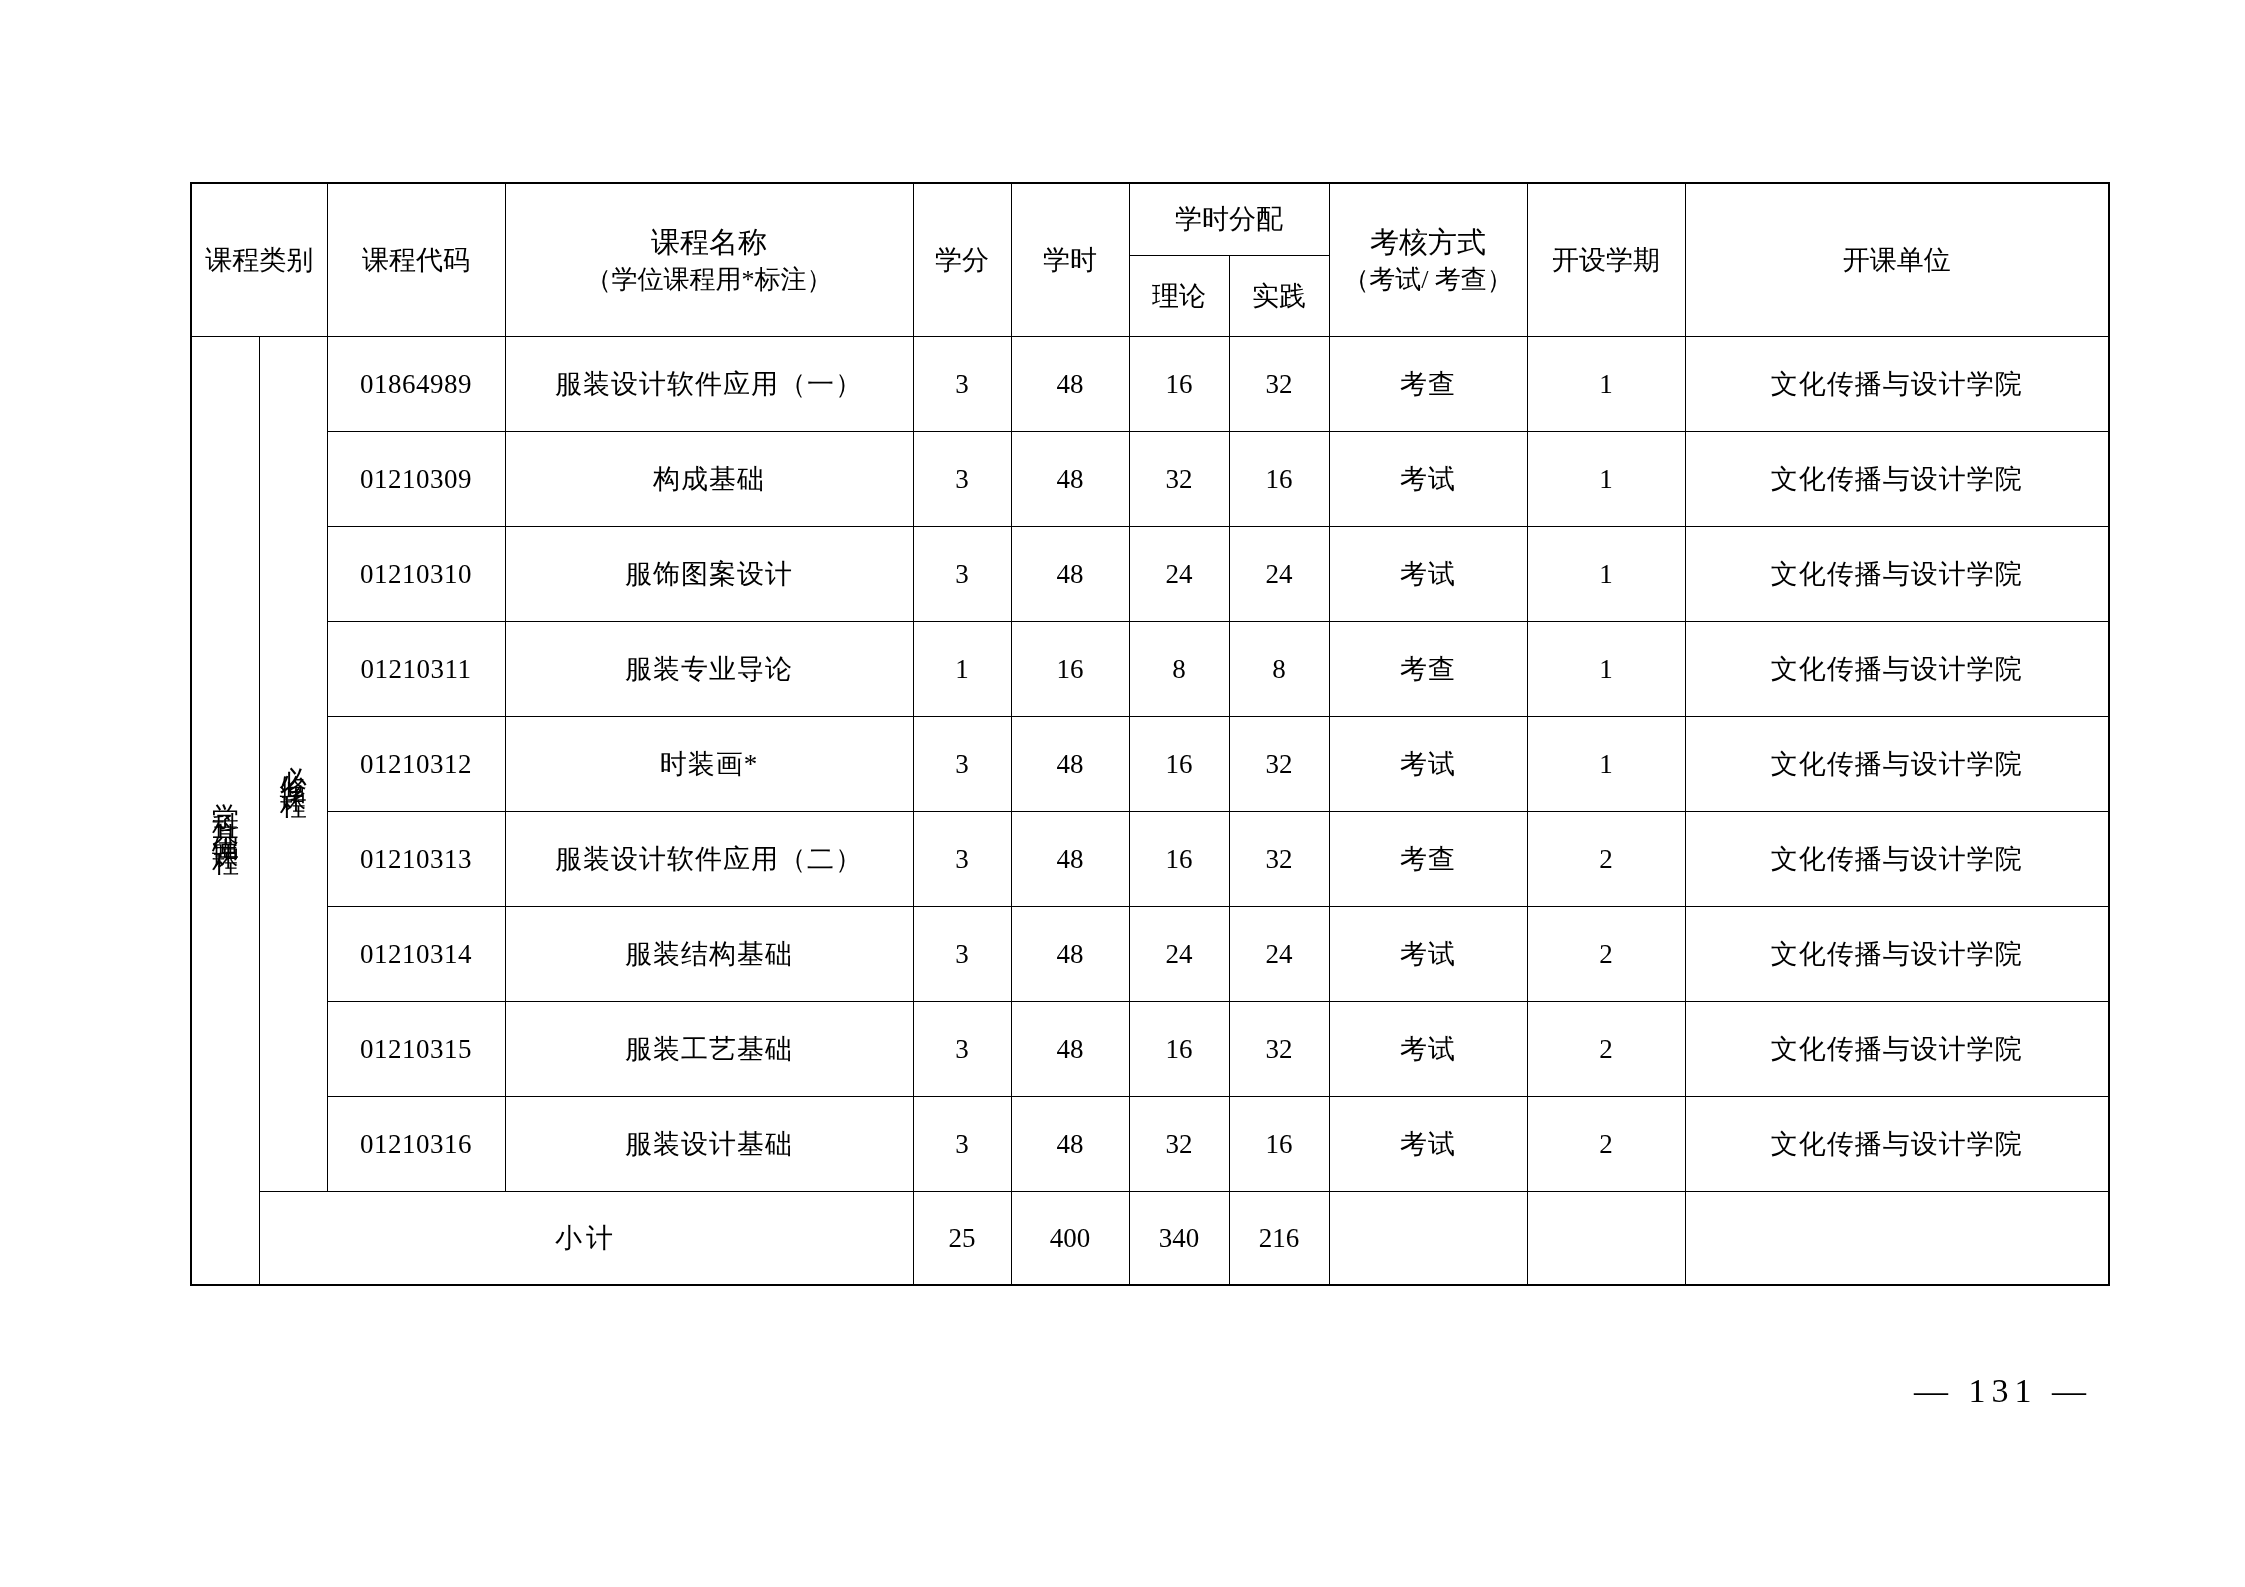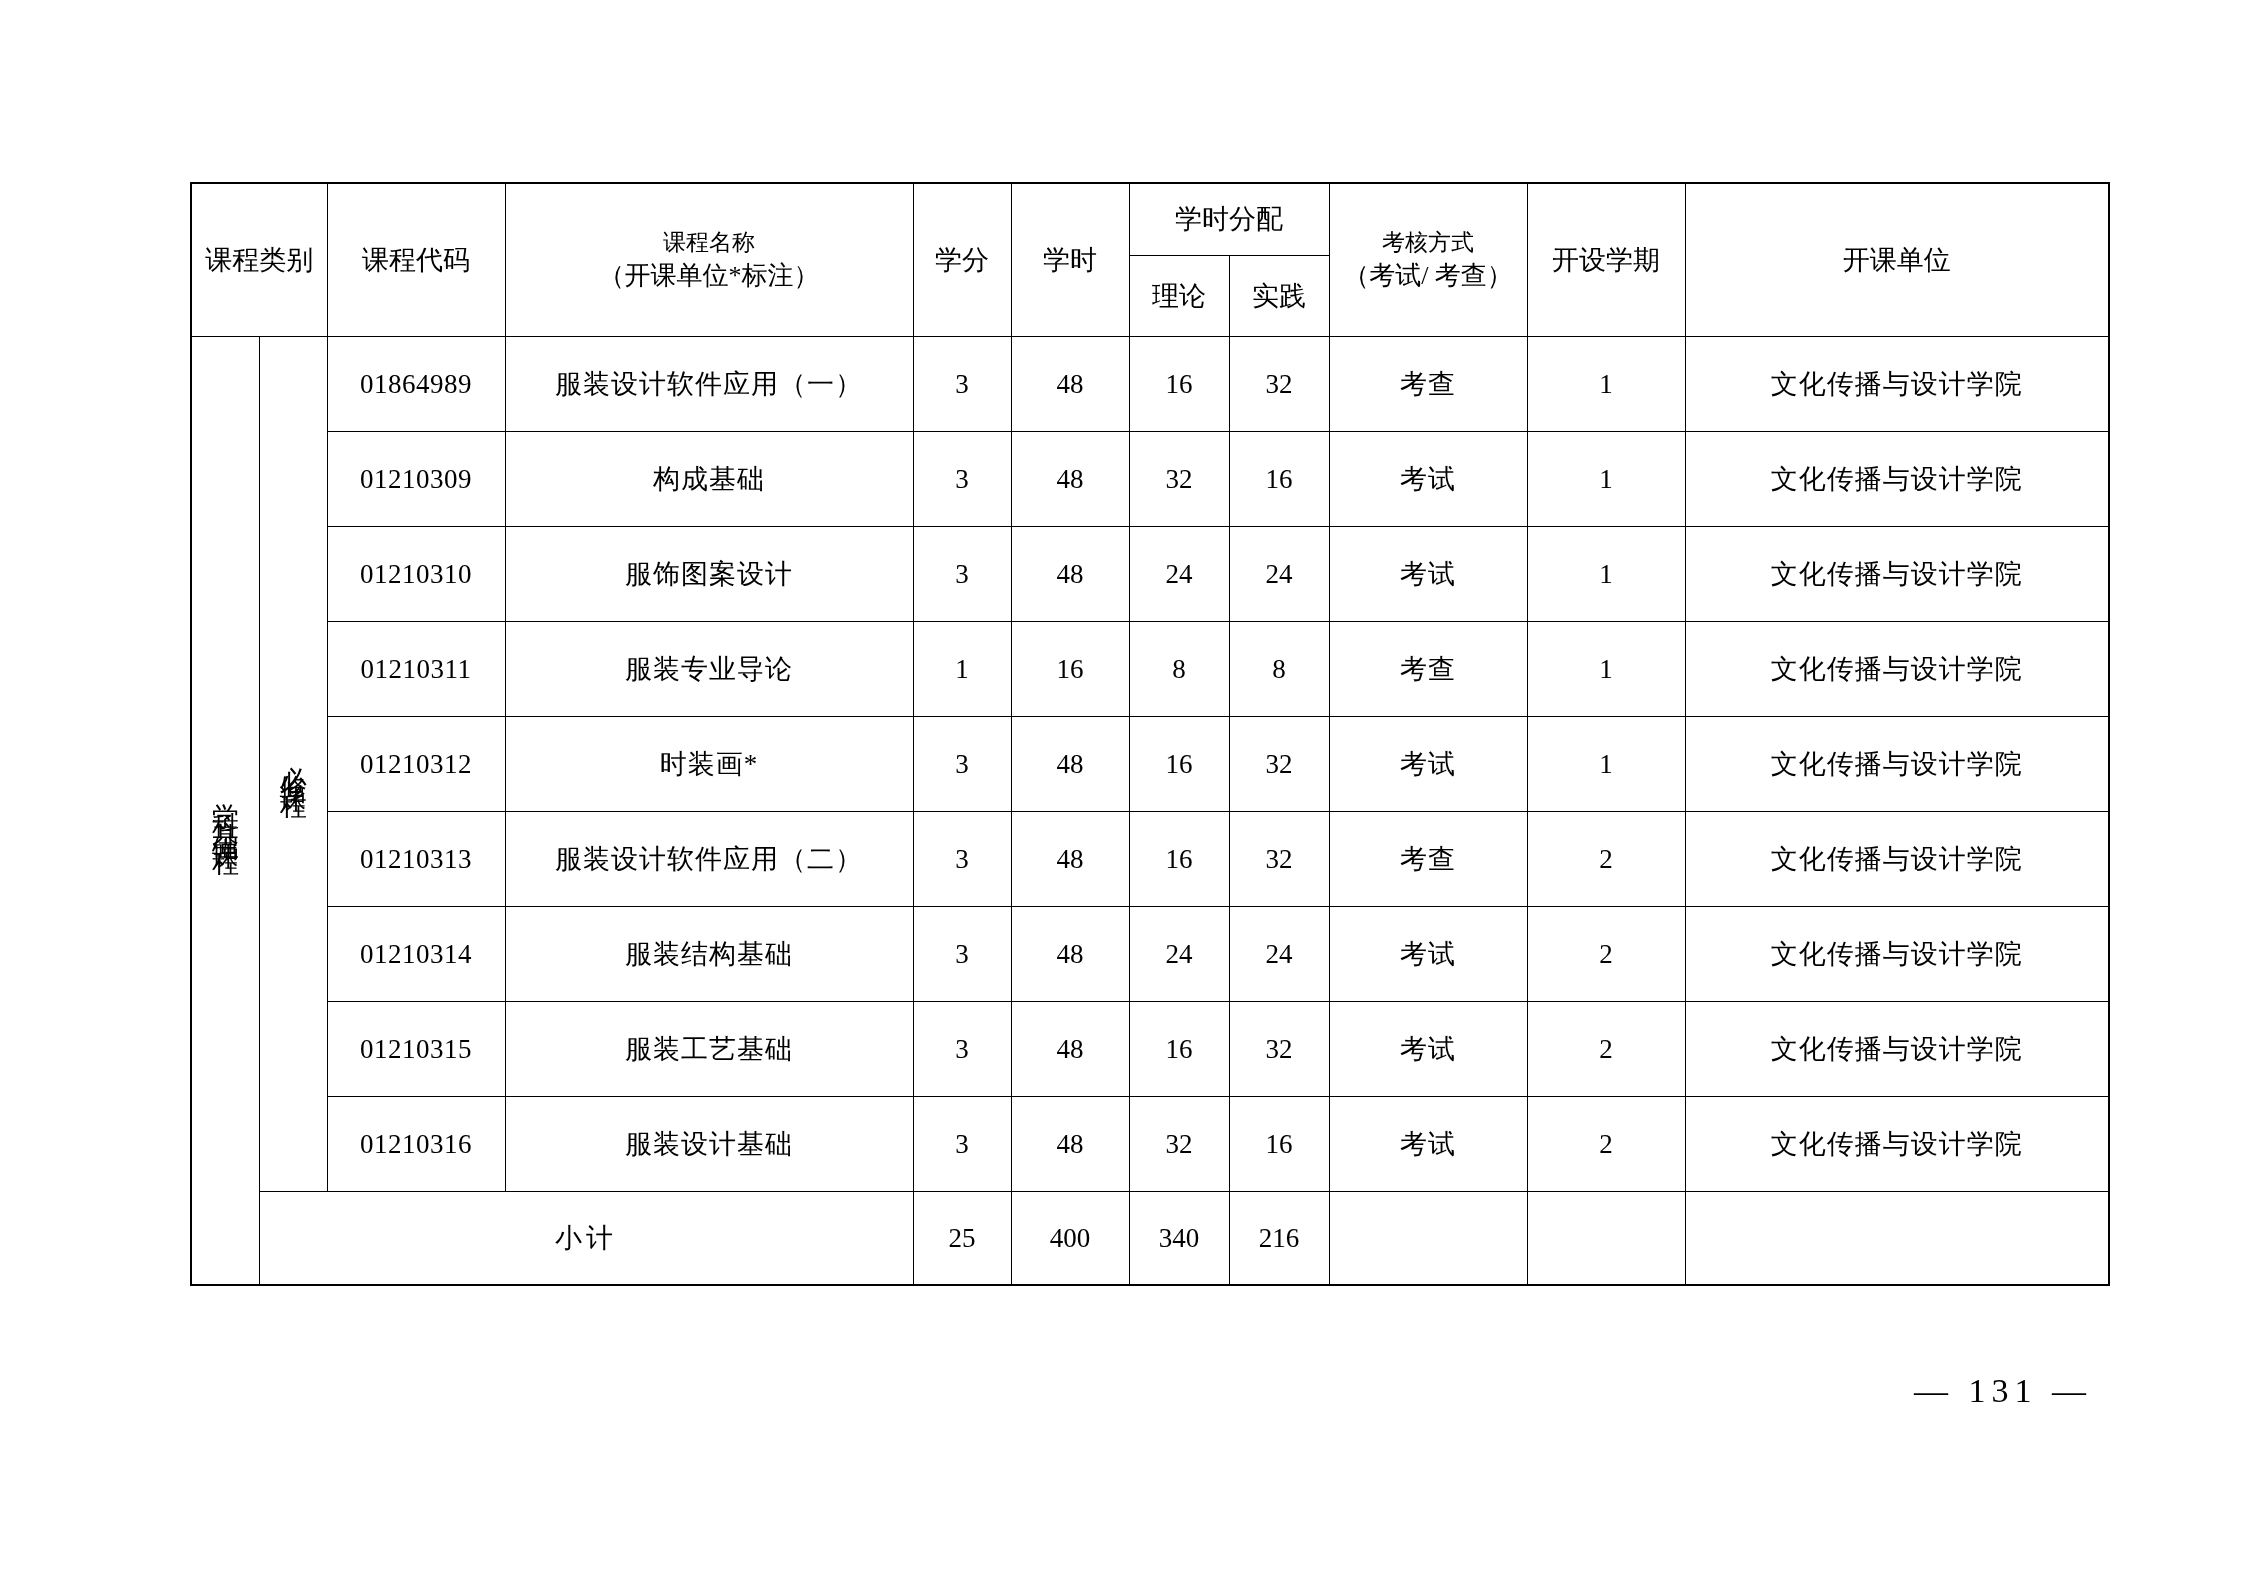--- a/index.html
+++ b/index.html
@@ -55,21 +55,21 @@
   col.c-practice { width: 100px; }
   col.c-exam { width: 198px; }
   col.c-term { width: 158px; }
   col.c-unit { width: 424px; }
 
   thead td { height: 50px; }
   .head-tall { height: 152px; }
   .head-sub { height: 56px; }
 
   .hdr-main {
-    font-size: 23px;
+    font-size: 29px;
   }
   .hdr-name-line2 {
     font-size: 26px;
   }
   .hdr-exam-line2 {
     font-size: 26px;
   }
   tbody td { height: 94px; }
 
   .vert-cell {
@@ -121,21 +121,21 @@
         <col class="c-exam">
         <col class="c-term">
         <col class="c-unit">
       </colgroup>
       <thead>
         <tr>
           <td class="head-tall hdr-main" colspan="2" rowspan="2">课程类别</td>
           <td class="head-tall hdr-main" rowspan="2">课程代码</td>
           <td class="head-tall" rowspan="2">
             <div class="hdr-main">课程名称</div>
-            <div class="hdr-name-line2">（开课单位*标注）</div>
+            <div class="hdr-name-line2">（学位课程用*标注）</div>
           </td>
           <td class="head-tall hdr-main" rowspan="2">学分</td>
           <td class="head-tall hdr-main" rowspan="2">学时</td>
           <td class="hdr-main" colspan="2">学时分配</td>
           <td class="head-tall" rowspan="2">
             <div class="hdr-main">考核方式</div>
             <div class="hdr-exam-line2">（考试/ 考查）</div>
           </td>
           <td class="head-tall hdr-main" rowspan="2">开设学期</td>
           <td class="head-tall hdr-main" rowspan="2">开课单位</td>

